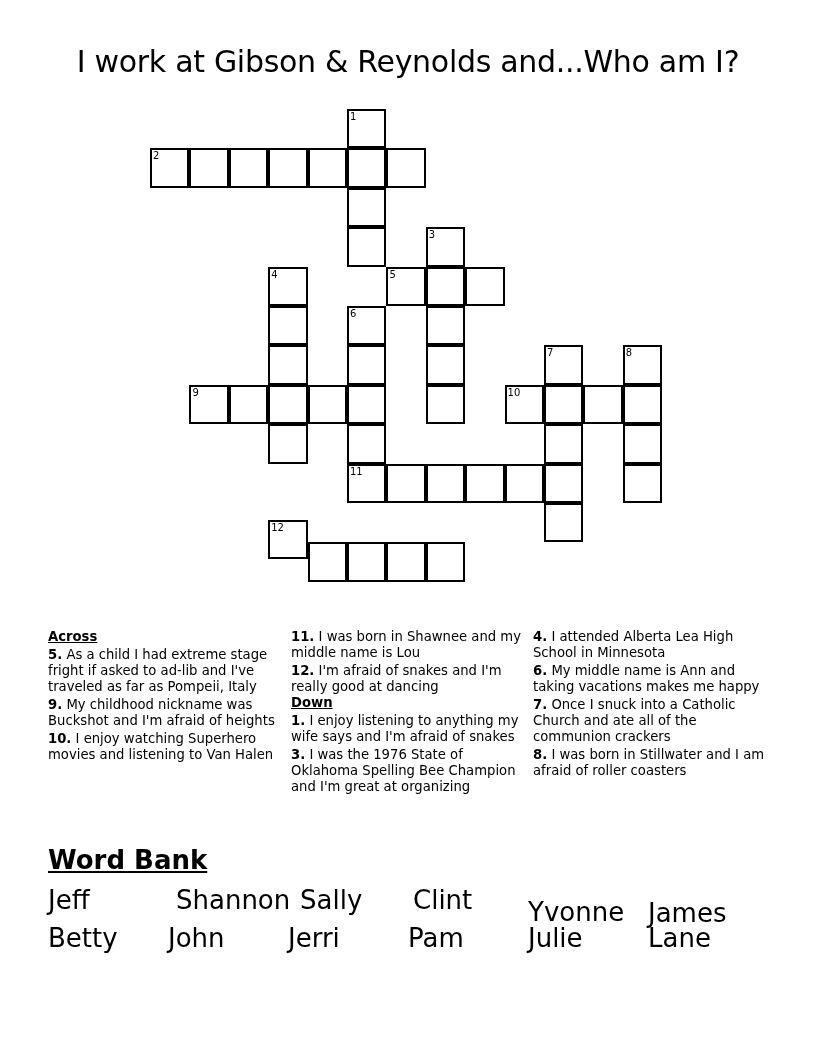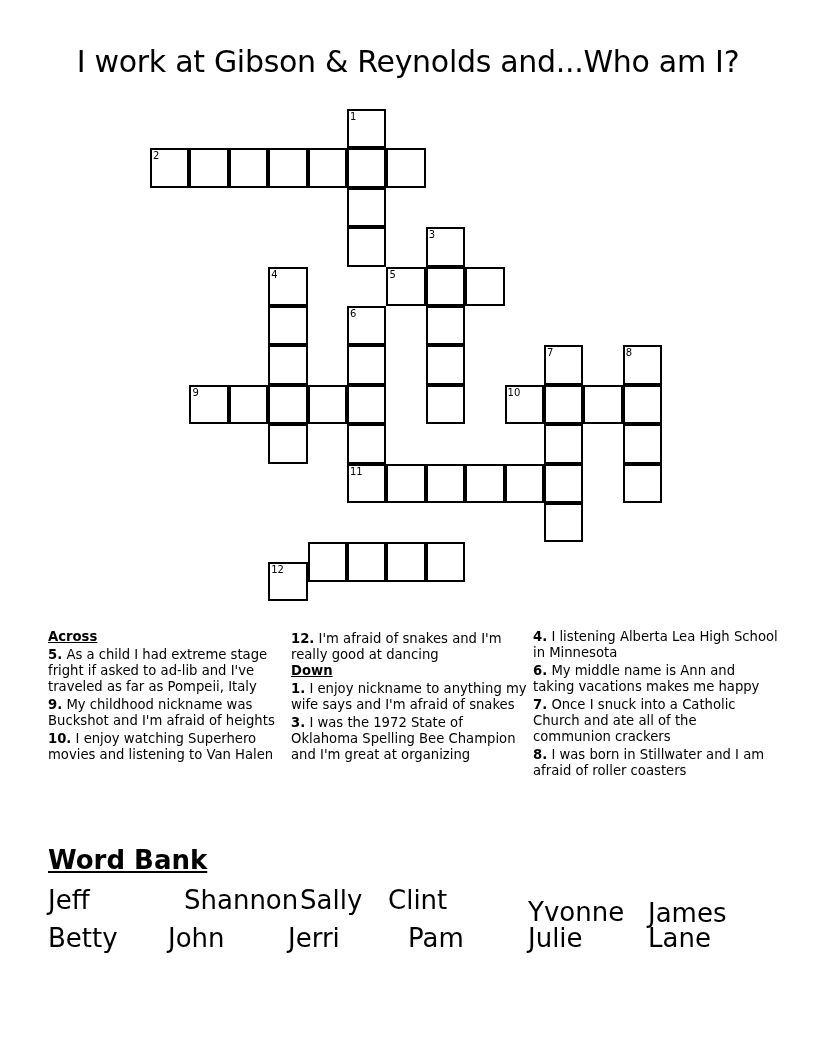--- a/index.html
+++ b/index.html
@@ -91,56 +91,57 @@
     <div class="cell" style="left: 78.8px; top: 275.8px;"></div>
     <div class="cell" style="left: 157.6px; top: 275.8px;"></div>
     <div class="cell" style="left: 354.6px; top: 275.8px;">
       <span class="num">10</span>
     </div>
     <div class="cell" style="left: 433.4px; top: 275.8px;"></div>
     <div class="cell" style="left: 236.4px; top: 354.6px;"></div>
     <div class="cell" style="left: 275.8px; top: 354.6px;"></div>
     <div class="cell" style="left: 315.2px; top: 354.6px;"></div>
     <div class="cell" style="left: 354.6px; top: 354.6px;"></div>
-    <div class="cell" style="left: 118.2px; top: 453px;">
+    <div class="cell" style="left: 118.2px; top: 411px;">
       <span class="num">12</span>
     </div>
     <div class="cell" style="left: 157.6px; top: 433.4px;"></div>
     <div class="cell" style="left: 197px; top: 433.4px;"></div>
     <div class="cell" style="left: 236.4px; top: 433.4px;"></div>
     <div class="cell" style="left: 275.8px; top: 433.4px;"></div>
   </div>
 
 <div class="clues col1">
   <div class="heading">Across</div>
   <div class="clue"><b>5.</b><span> As a child I had extreme stage fright if asked to ad-lib and I've traveled as far as Pompeii, Italy</span></div>
   <div class="clue"><b>9.</b><span> My childhood nickname was Buckshot and I'm afraid of heights</span></div>
   <div class="clue"><b>10.</b><span> I enjoy watching Superhero movies and listening to Van Halen</span></div>
 </div>
 
 <div class="clues col2">
+  <div class="clue" style="margin-top:0"><b>11.</b><span> I was born in Shawnee and my middle name is Lou</span></div>
   <div class="clue"><b>12.</b><span> I'm afraid of snakes and I'm really good at dancing</span></div>
   <div class="heading">Down</div>
-  <div class="clue"><b>1.</b><span> I enjoy nickname to anything my wife says and I'm afraid of snakes</span></div>
-  <div class="clue"><b>3.</b><span> I was the 1972 State of Oklahoma Spelling Bee Champion and I'm great at organizing</span></div>
+  <div class="clue"><b>1.</b><span> I enjoy listening to anything my wife says and I'm afraid of snakes</span></div>
+  <div class="clue"><b>3.</b><span> I was the 1976 State of Oklahoma Spelling Bee Champion and I'm great at organizing</span></div>
 </div>
 
 <div class="clues col3">
-  <div class="clue" style="margin-top:0"><b>4.</b><span> I listening Alberta Lea High School in Minnesota</span></div>
+  <div class="clue" style="margin-top:0"><b>4.</b><span> I attended Alberta Lea High School in Minnesota</span></div>
   <div class="clue"><b>6.</b><span> My middle name is Ann and taking vacations makes me happy</span></div>
   <div class="clue"><b>7.</b><span> Once I snuck into a Catholic Church and ate all of the communion crackers</span></div>
   <div class="clue"><b>8.</b><span> I was born in Stillwater and I am afraid of roller coasters</span></div>
 </div>
 
 <div class="wb-title">Word Bank</div>
 <div class="wb">
   <span class="wb-word" style="left:0;top:0">Jeff</span>
-  <span class="wb-word" style="left:136px;top:0">Shannon</span>
+  <span class="wb-word" style="left:128px;top:0">Shannon</span>
   <span class="wb-word" style="left:252px;top:0">Sally</span>
-  <span class="wb-word" style="left:340px;top:0">Clint</span>
+  <span class="wb-word" style="left:365px;top:0">Clint</span>
   <span class="wb-word" style="left:480px;top:12px">Yvonne</span>
   <span class="wb-word" style="left:600px;top:13px">James</span>
   <span class="wb-word" style="left:0;top:38px">Betty</span>
   <span class="wb-word" style="left:120px;top:38px">John</span>
   <span class="wb-word" style="left:240px;top:38px">Jerri</span>
   <span class="wb-word" style="left:360px;top:38px">Pam</span>
   <span class="wb-word" style="left:480px;top:38px">Julie</span>
   <span class="wb-word" style="left:600px;top:38px">Lane</span>
 </div>
 

